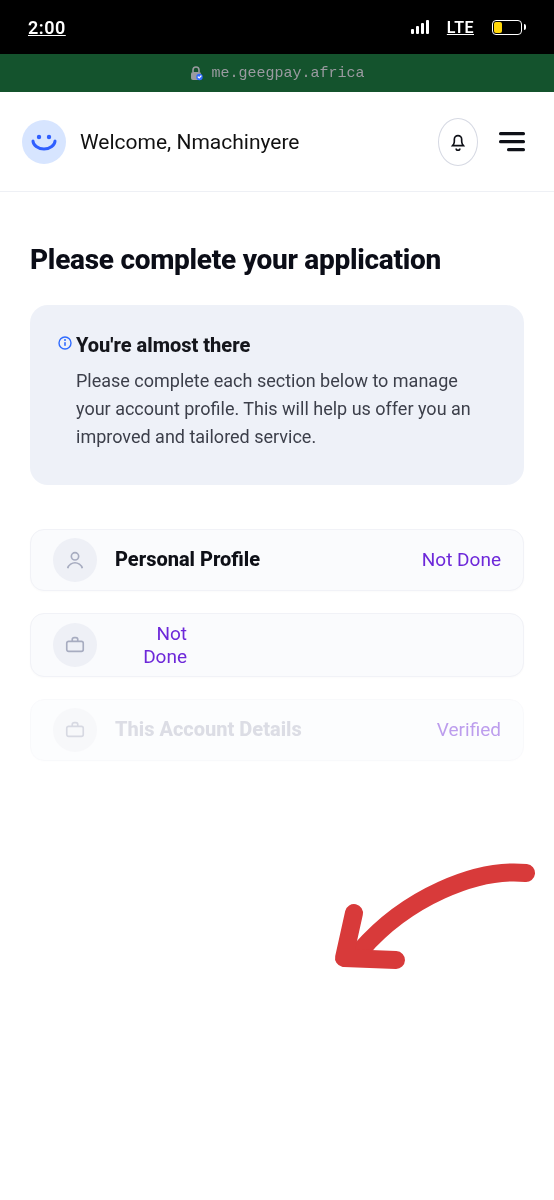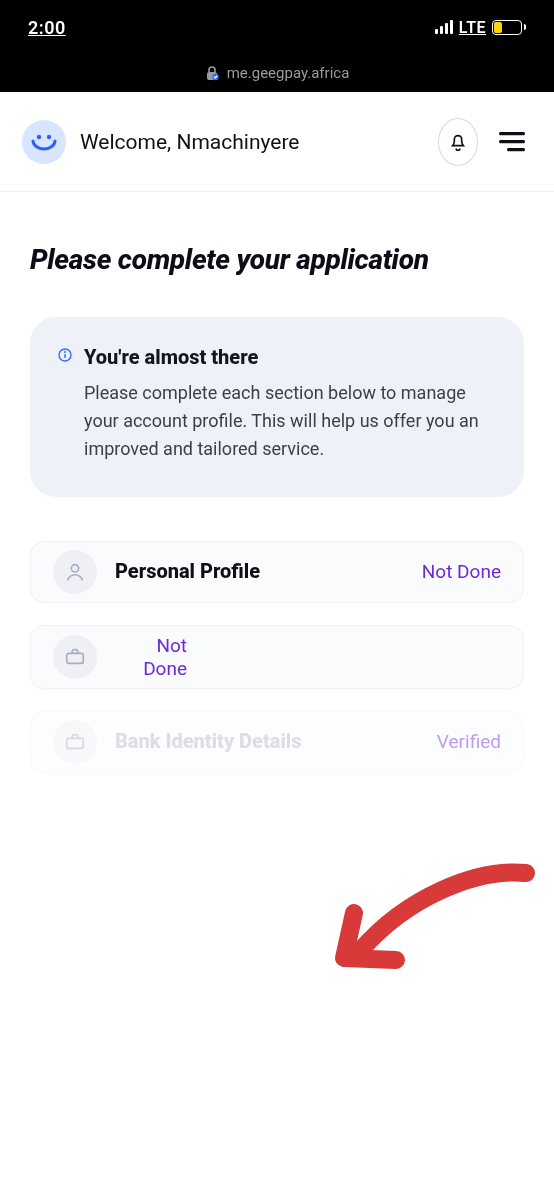--- a/index.html
+++ b/index.html
@@ -2,51 +2,51 @@
 <html><head>
 <meta charset="utf-8">
 <style>
   * { box-sizing: border-box; margin: 0; padding: 0; }
   html, body { width: 554px; height: 1200px; font-family: -apple-system, BlinkMacSystemFont, "Segoe UI", Roboto, Arial, sans-serif; }
   body { background: #fff; position: relative; }
 
   
   .statusbar { height: 54px; background: #000; color: #fff; display: flex; align-items: center; padding: 8px 28px; font-weight: 600; font-size: 18px; letter-spacing: .5px; text-decoration: underline; }
   .statusbar .sb-left { flex: 1; }
-  .statusbar .sb-right { display: flex; align-items: center; gap: 6px; }
+  .statusbar .sb-right { display: flex; align-items: center; gap: 18px; }
   .sig-bars { display: flex; align-items: flex-end; gap: 2px; height: 14px; }
   .sig-bars span { width: 3px; background:#fff; display:inline-block; border-radius:1px; }
   .sig-bars span:nth-child(1){height:5px}
   .sig-bars span:nth-child(2){height:8px}
   .sig-bars span:nth-child(3){height:11px}
   .sig-bars span:nth-child(4){height:14px}
   .lte { font-size:16px; font-weight:600; }
   .batt { display:flex; align-items:center; }
   .batt-shell { width:30px; height:15px; border:1px solid #fff; border-radius:4px; padding:1px; display:flex; align-items:center; margin-right:2px;}
   .batt-fill { height:11px; width:32%; background:#ffd60a; border-radius:2px;}
   .batt-num { position:absolute; font-size:10px; color:#000; font-weight:700; left:18px;}
   .batt-wrap{position:relative;}
   .batt-cap{width:2px;height:6px;background:#fff;border-radius:0 2px 2px 0;}
 
   
-  .addr { height: 38px; background:#000000; color:#9a9aa0; display:flex; align-items:center; justify-content:center; gap:8px; font-size:15px; }
+  .addr { height: 38px; background:#14532d; color:#9a9aa0; display:flex; align-items:center; justify-content:center; gap:8px; font-size:15px;font-family:Liberation Mono, monospace; }
   .addr svg { flex:none; }
 
   
   .app-header { height: 100px; display:flex; align-items:center; padding:0 22px; gap:14px; border-bottom:1px solid #eef0f5; }
   .logo { width:44px; height:44px; border-radius:50%; background:#d7e5ff; display:flex; align-items:center; justify-content:center; }
   .welcome { font-size:21px; color:#111; flex:1; }
   .icon-btn { width:40px; height:40px; display:flex; align-items:center; justify-content:center; }
   .bell-circle{width:48px;height:48px;border:1.5px solid #d6d9e3;border-radius:50%;display:flex;align-items:center;justify-content:center;}
 
   
   .main { padding: 50px 30px 0 30px; }
-  .title { font-size:28px; font-weight:800; color:#0b0d17; line-height:1.25; letter-spacing:-.01em;font-style:italic; }
+  .title { font-size:28px; font-weight:800; color:#0b0d17; line-height:1.25; letter-spacing:-.01em; }
 
-  .info-box { margin-top:40px; background:#eef1f8; border-radius:26px; padding:28px 28px 34px 28px; display:flex; gap:12px; }
+  .info-box { margin-top:28px; background:#eef1f8; border-radius:18px; padding:28px 28px 34px 28px; display:flex; gap:4px; }
   .info-icon { color:#2f6bff; font-size:13px; padding-top:3px; }
   .info-title { font-size:20px; font-weight:800; color:#15161c; }
   .info-text { font-size:18px; color:#3c3f4a; line-height:1.55; margin-top:10px; }
 
   .sections { margin-top:44px; display:flex; flex-direction:column; gap:22px; }
   .card { background:#fafbfd; border:1px solid #f1f2f7; border-radius:14px; padding:8px 22px; display:flex; align-items:center; gap:18px; box-shadow: 0 1px 2px rgba(16,24,40,.02); }
   .card.faded { opacity:.45; }
   .card-icon { width:44px; height:44px; border-radius:50%; background:#eef0f6; color:#a7acc0; display:flex; align-items:center; justify-content:center; flex:none;}
   .card-label { font-size:20px; font-weight:800; color:#0e1017; flex:1; line-height:1.25;}
   .card.faded .card-label{ color:#b2b6c6; font-weight:800;}
@@ -159,21 +159,21 @@
     </div>
 
 
     <div class="card faded">
       <div class="card-icon">
         <svg width="22" height="22" viewBox="0 0 24 24" fill="none" stroke="#a7acc0" stroke-width="1.8">
             <rect x="3" y="8" width="18" height="11" rx="2"></rect>
             <path d="M9 8V6a2 2 0 012-2h2a2 2 0 012 2v2"></path>
           </svg>
       </div>
-      <div class="card-label">Bank Identity Details</div>
+      <div class="card-label">This Account Details</div>
       <div class="card-status">Verified</div>
     </div>
 
   </div>
 </div>
 
 <svg class="arrow" width="210" height="135" viewBox="0 0 210 135">
   <path d="M200,15 C150,10 80,40 35,92" stroke="#d83a3a" stroke-width="18" fill="none" stroke-linecap="round"></path>
   <path d="M28,55 L18,100 L70,102" stroke="#d83a3a" stroke-width="18" fill="none" stroke-linecap="round" stroke-linejoin="round"></path>
 </svg>

